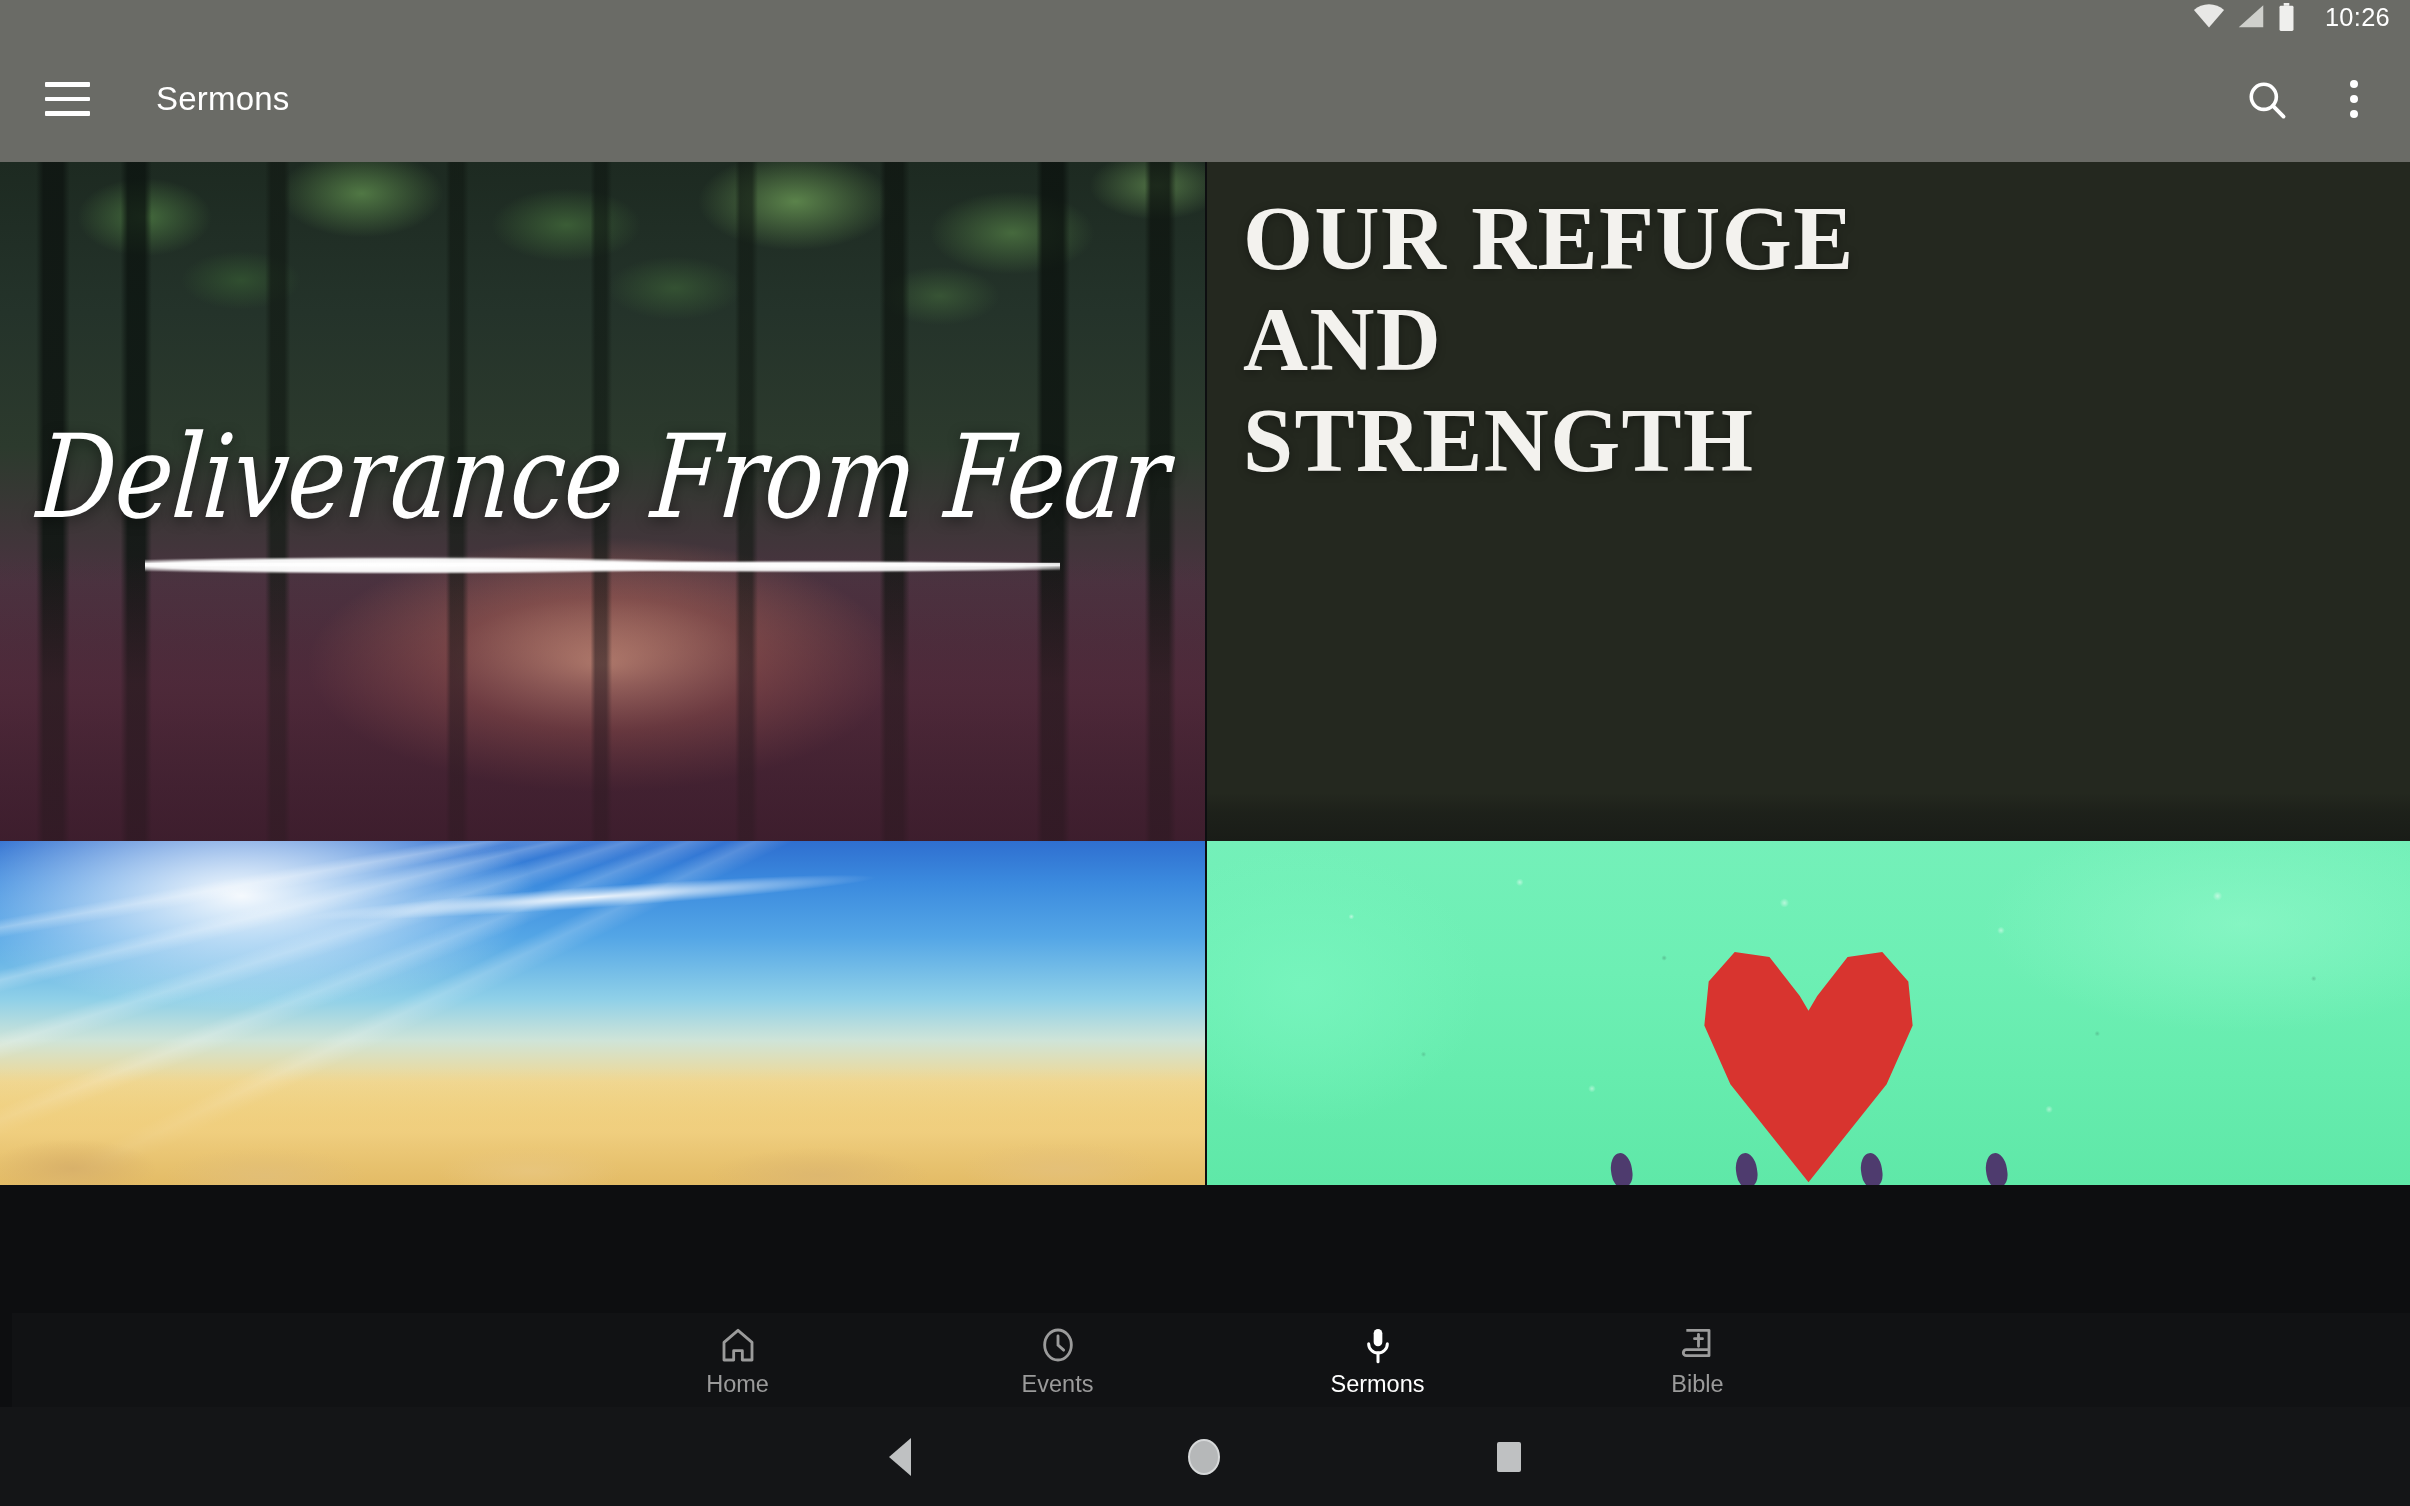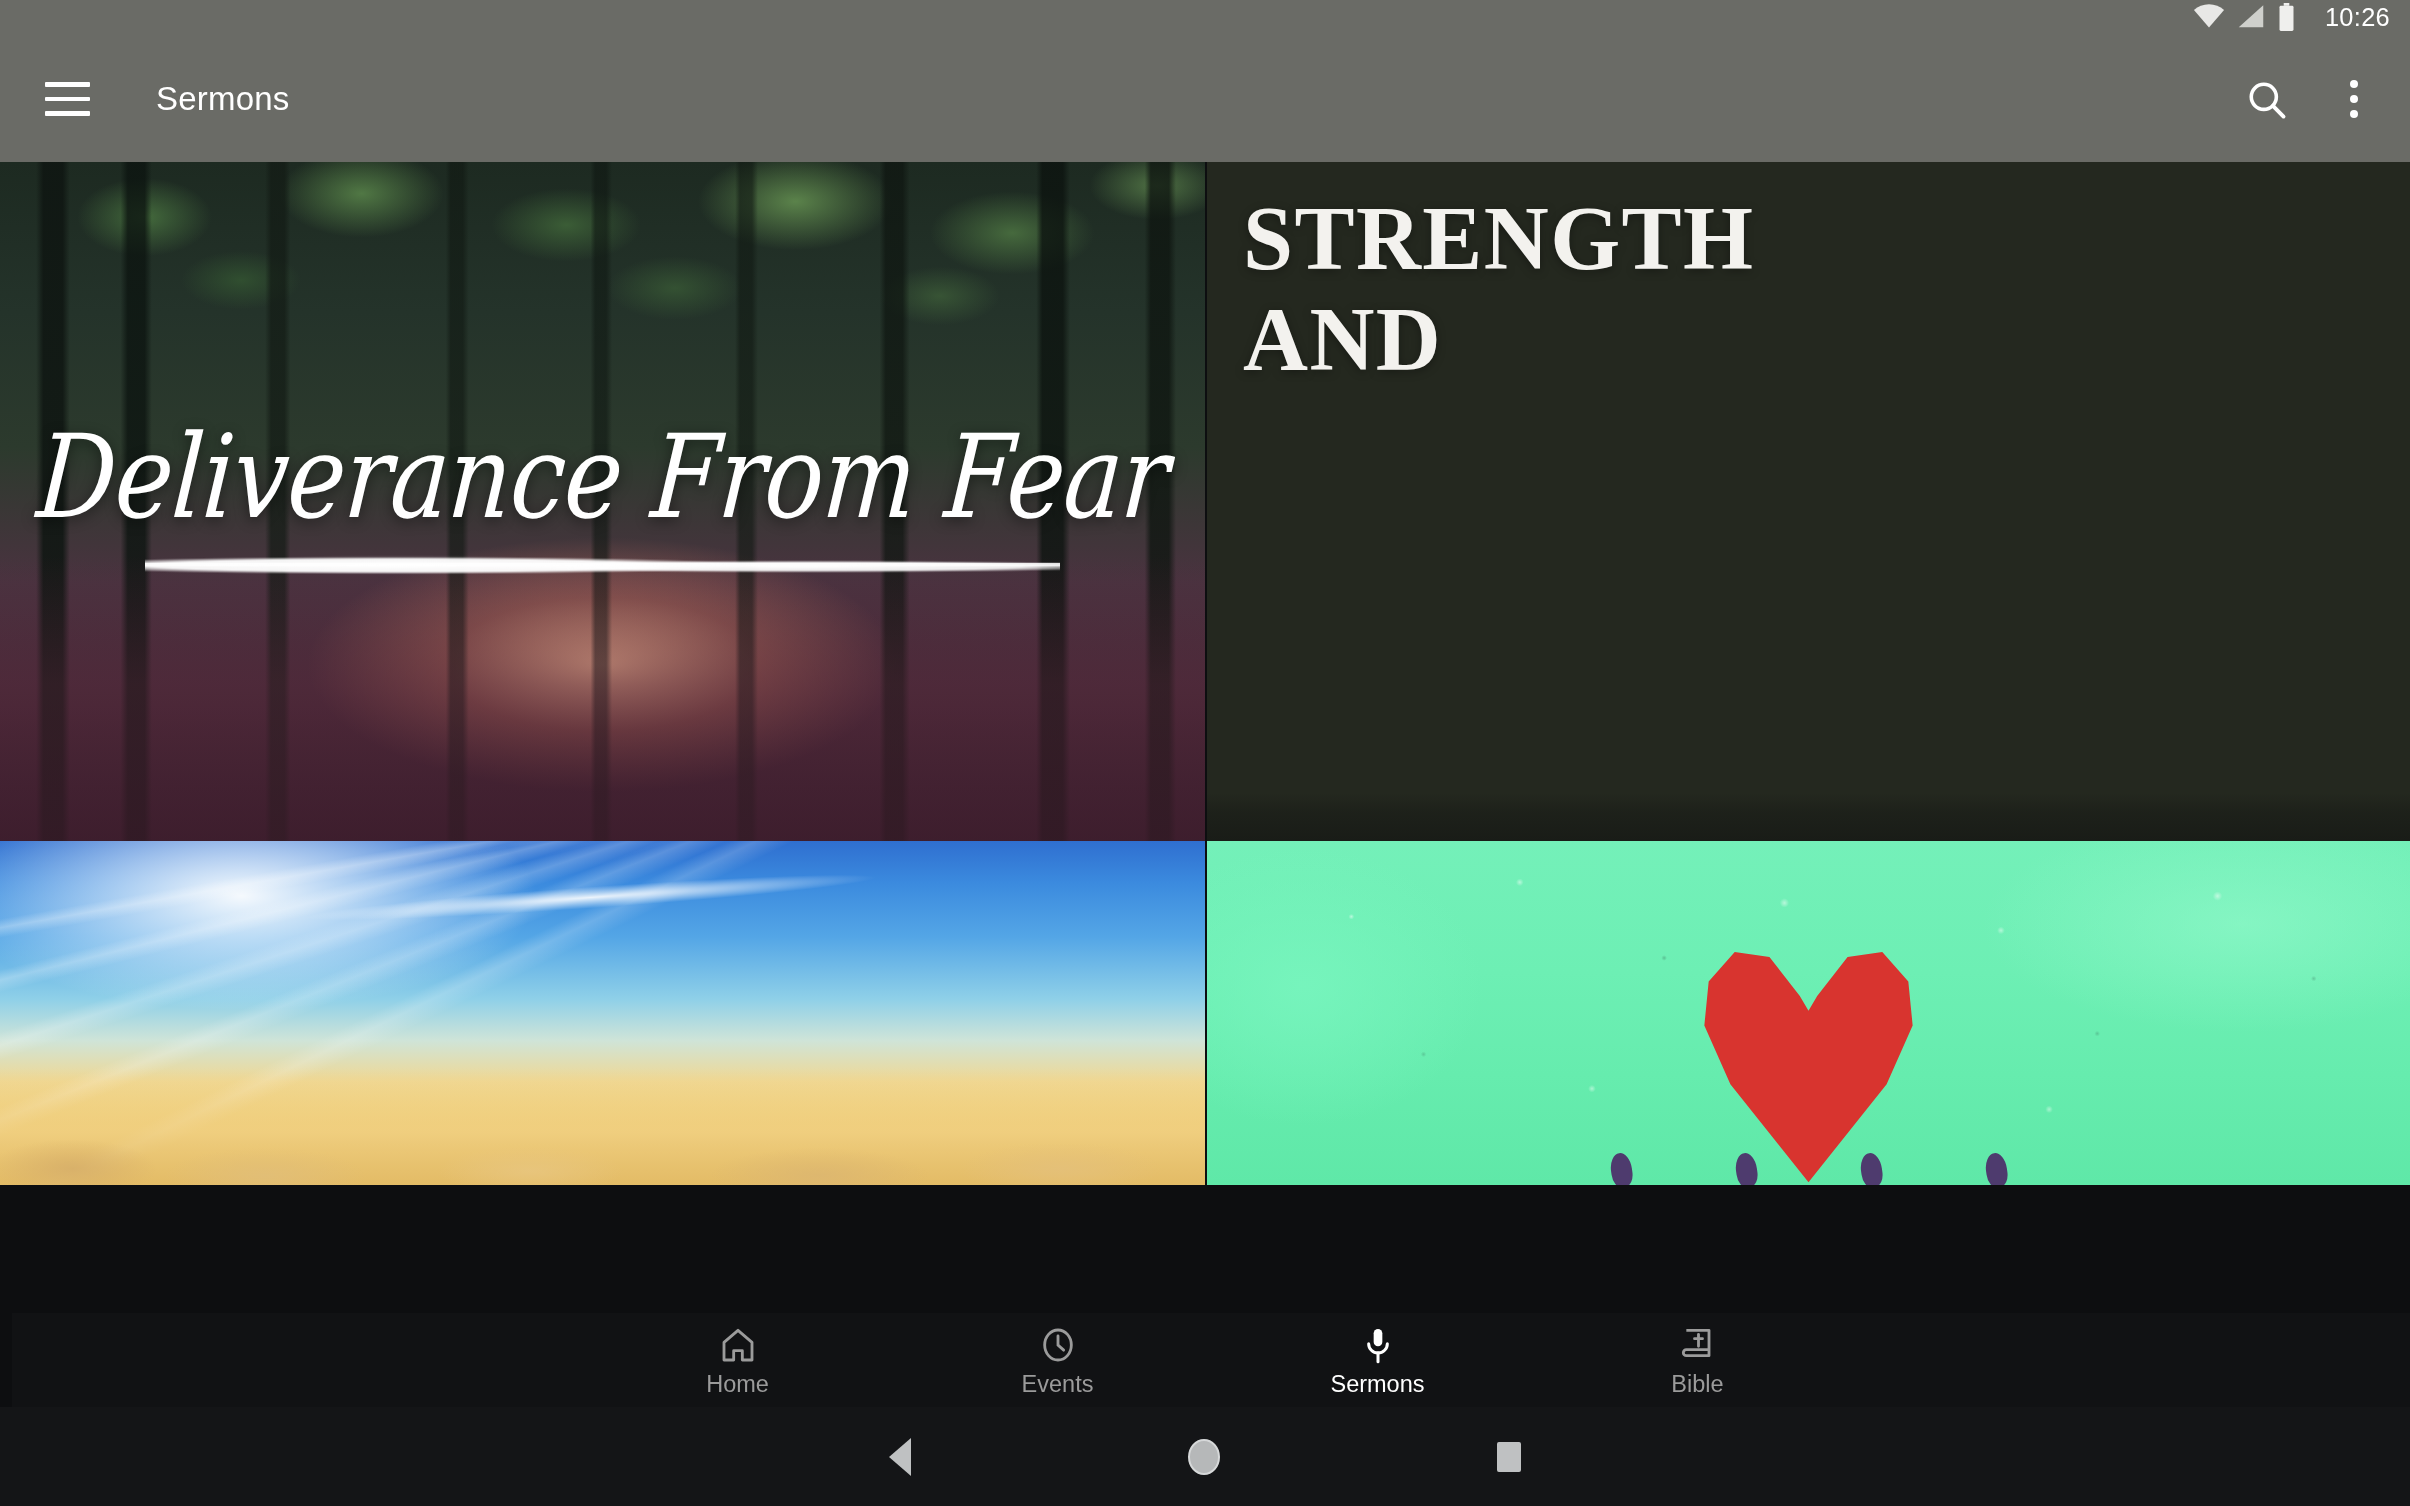--- a/index.html
+++ b/index.html
@@ -366,22 +366,23 @@
           <div class="sea"></div>
           <div class="sand"></div>
           <div class="cliff-l"></div>
           <div class="stack"></div>
           <div class="cliff-r"></div>
           <div class="person"></div>
           <div class="wall-mask"></div>
           <div class="floor-dark"></div>
         </div>
         <div class="cave-text">
+          <span class="line">OUR REFUGE</span>
+          <span class="line">AND</span>
           <span class="line">STRENGTH</span>
-          <span class="line">AND</span>
         </div>
       </div>
 
     </div>
 
     <div class="card card-3">
       <div class="thumb short">
         <div class="sky">
           <div class="glow"></div>
           <div class="rays"></div>

